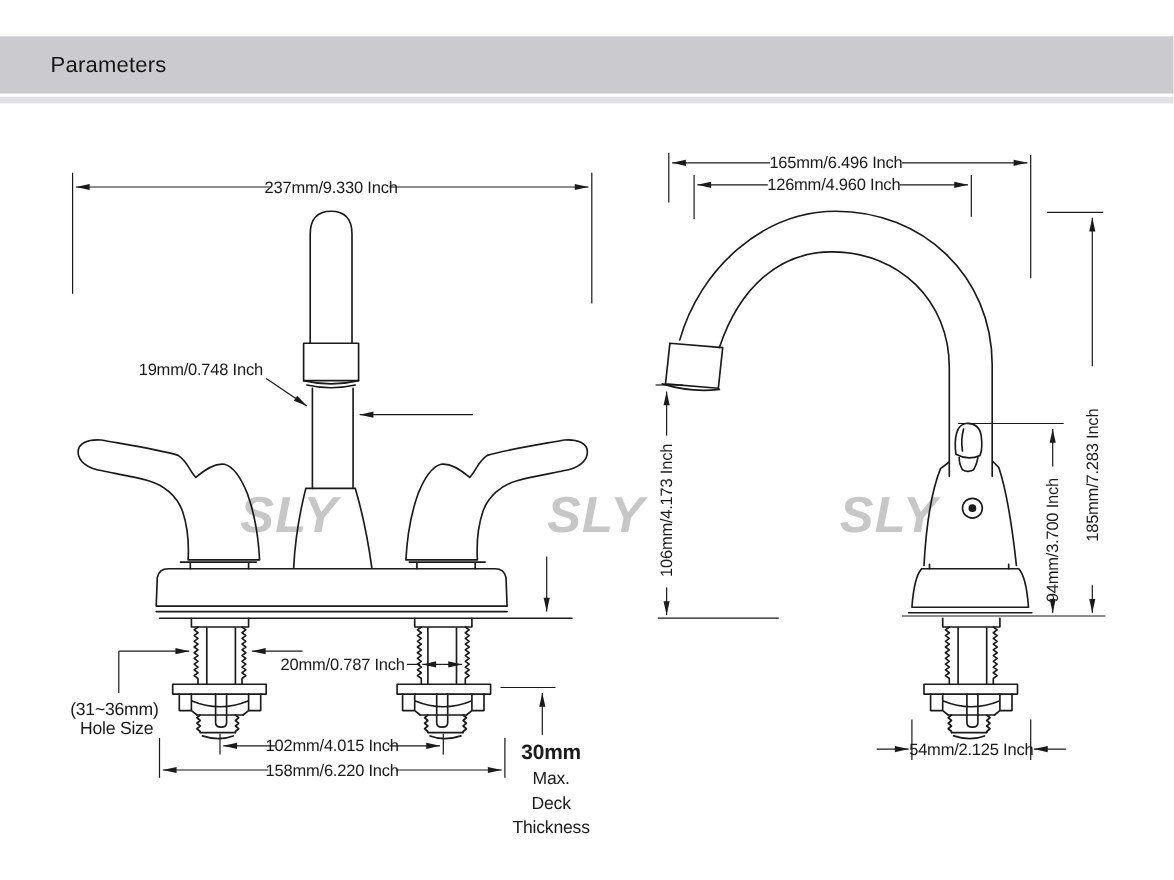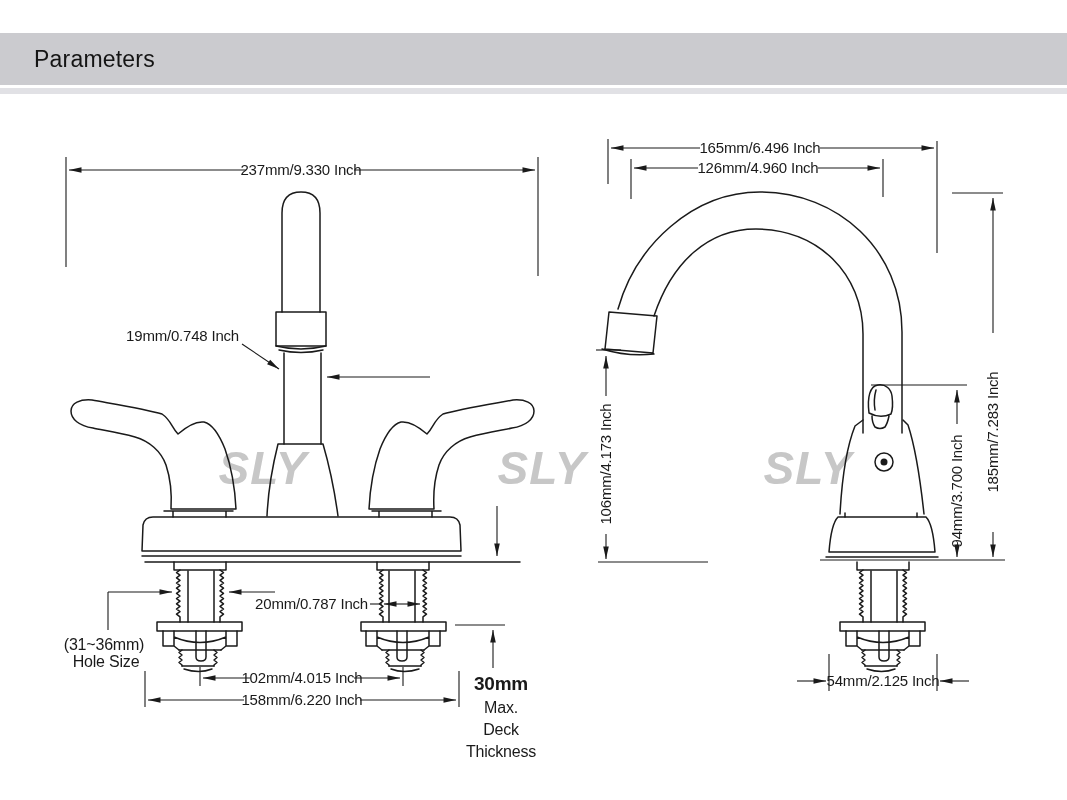--- a/index.html
+++ b/index.html
@@ -1,21 +1,21 @@
 <!DOCTYPE html>
 <html><head>
 <meta charset="utf-8">
 <style>
   html,body{margin:0;padding:0;background:#ffffff;width:1067px;height:800px;overflow:hidden;
     font-family:"Liberation Sans", sans-serif;}
   .page{position:relative;width:1067px;height:800px;background:#fff;}
   .header-bar{position:absolute;left:0;top:33px;width:1067px;height:52px;background:#cbcbcf;}
   .header-subbar{position:absolute;left:0;top:88px;width:1067px;height:6px;background:#e1e1e5;}
-  .header-title{position:absolute;left:34px;top:33px;height:52px;line-height:52px;
-    font-size:23px;color:#141414;letter-spacing:0.2px;}
+  .header-title{position:absolute;left:46px;top:33px;height:52px;line-height:52px;
+    font-size:20px;color:#141414;letter-spacing:0.2px;}
   svg{position:absolute;left:0;top:0;}
   .ln{stroke:#1a1a1a;stroke-width:1.5;fill:none;stroke-linecap:round;stroke-linejoin:round;}
   .dim{stroke:#1a1a1a;stroke-width:1.1;fill:none;}
   .dimtxt{font-family:"Liberation Sans", sans-serif;font-size:15px;fill:#1a1a1a;letter-spacing:-0.2px;}
   .noteL{font-size:16px;}
   .big{font-size:19px;font-weight:bold;}
   .wm{font-family:"Liberation Sans", sans-serif;font-weight:bold;font-style:italic;
       font-size:46px;letter-spacing:1px;}
 </style>
 </head>

